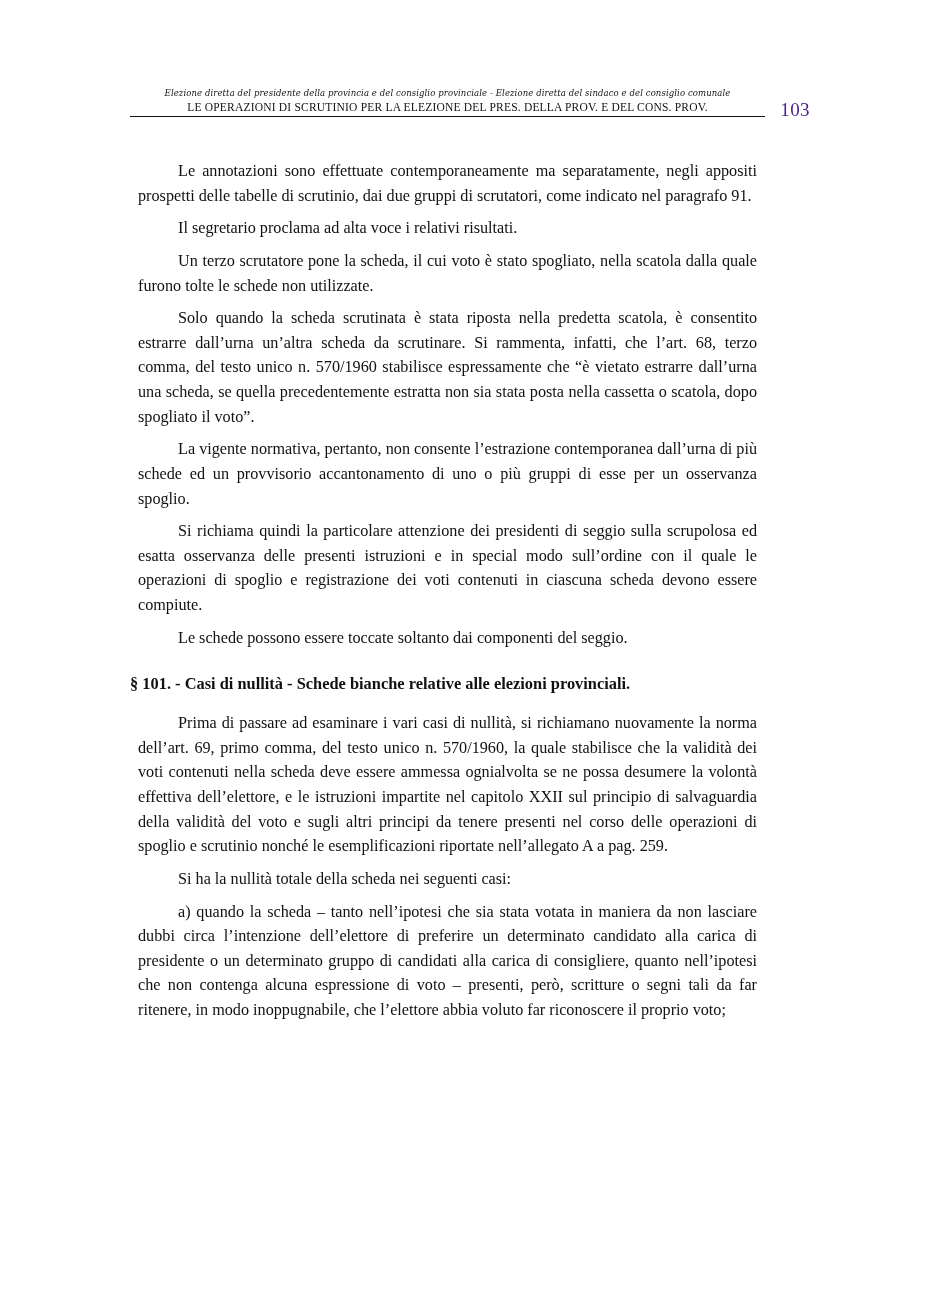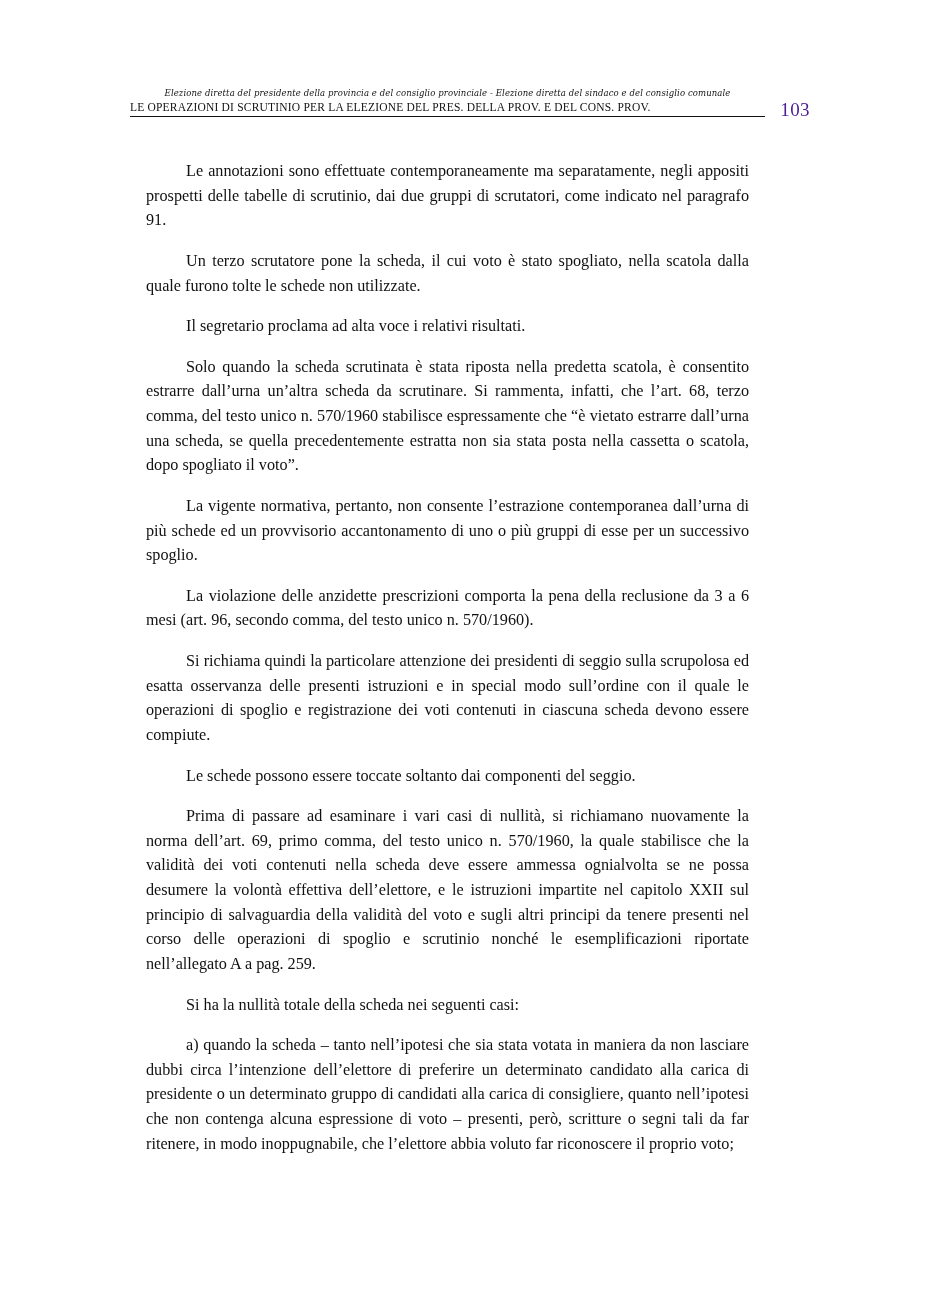--- a/index.html
+++ b/index.html
@@ -43,20 +43,21 @@
     margin: 0 0 3px 0;
     white-space: nowrap;
   }
   .header-rule-wrap {
     position: relative;
   }
   .header-line2 {
     font-family: "Liberation Serif", serif;
     font-size: 11.5px;
     font-variant: small-caps;
+    text-align: center;
     color: #111;
     letter-spacing: 0.2px;
     padding-bottom: 3px;
     white-space: nowrap;
   }
   .header-rule {
     border-top: 1.1px solid #111;
     width: 100%;
     margin-top: 0px;
   }
@@ -71,21 +72,21 @@
   }
   
   .body-text {
     margin-top: 42px;
     font-size: 16.2px;
     line-height: 1.52;
     text-align: justify;
     color: #111;
   }
   .body-text p {
-    margin: 16px;
+    margin: 8px;
     text-indent: 40px;
     text-align: justify;
     text-justify: inter-word;
   }
   .section-head {
     margin: 22px 0 14px 0 !important;
     text-indent: 0 !important;
     font-size: 16.4px;
     font-weight: bold;
     text-align: left !important;
@@ -104,28 +105,28 @@
       <div class="header-line1">Elezione diretta del presidente della provincia e del consiglio provinciale - Elezione diretta del sindaco e del consiglio comunale</div>
       <div class="header-rule-wrap">
         <div class="header-line2">LE OPERAZIONI DI SCRUTINIO PER LA ELEZIONE DEL PRES. DELLA PROV. E DEL CONS. PROV.</div>
         <div class="header-rule"></div>
         <div class="page-number">103</div>
       </div>
     </div>
 
     <div class="body-text">
       <p>Le annotazioni sono effettuate contemporaneamente ma separatamente, negli appositi prospetti delle tabelle di scrutinio, dai due gruppi di scrutatori, come indicato nel paragrafo 91.</p>
+      <p>Il segretario proclama ad alta voce i relativi risultati.</p>
       <p>Un terzo scrutatore pone la scheda, il cui voto è stato spogliato, nella scatola dalla quale furono tolte le schede non utilizzate.</p>
-      <p>Il segretario proclama ad alta voce i relativi risultati.</p>
       <p>Solo quando la scheda scrutinata è stata riposta nella predetta scatola, è consentito estrarre dall’urna un’altra scheda da scrutinare. Si rammenta, infatti, che l’art. 68, terzo comma, del testo unico n. 570/1960 stabilisce espressamente che “è vietato estrarre dall’urna una scheda, se quella precedentemente estratta non sia stata posta nella cassetta o scatola, dopo spogliato il voto”.</p>
-      <p>La vigente normativa, pertanto, non consente l’estrazione contemporanea dall’urna di più schede ed un provvisorio accantonamento di uno o più gruppi di esse per un successivo spoglio.</p>
-      <p>La violazione delle anzidette prescrizioni comporta la pena della reclusione da 3 a 6 mesi (art. 96, secondo comma, del testo unico n. 570/1960).</p>
+      <p>La vigente normativa, pertanto, non consente l’estrazione contemporanea dall’urna di più schede ed un provvisorio accantonamento di uno o più gruppi di esse per un osservanza spoglio.</p>
       <p>Si richiama quindi la particolare attenzione dei presidenti di seggio sulla scrupolosa ed esatta osservanza delle presenti istruzioni e in special modo sull’ordine con il quale le operazioni di spoglio e registrazione dei voti contenuti in ciascuna scheda devono essere compiute.</p>
       <p>Le schede possono essere toccate soltanto dai componenti del seggio.</p>
 
+      <p class="section-head">§ 101. - Casi di nullità - Schede bianche relative alle elezioni provinciali.</p>
 
       <p>Prima di passare ad esaminare i vari casi di nullità, si richiamano nuovamente la norma dell’art. 69, primo comma, del testo unico n. 570/1960, la quale stabilisce che la validità dei voti contenuti nella scheda deve essere ammessa ognialvolta se ne possa desumere la volontà effettiva dell’elettore, e le istruzioni impartite nel capitolo XXII sul principio di salvaguardia della validità del voto e sugli altri principi da tenere presenti nel corso delle operazioni di spoglio e scrutinio nonché le esemplificazioni riportate nell’allegato A a pag. 259.</p>
       <p>Si ha la nullità totale della scheda nei seguenti casi:</p>
       <p>a) quando la scheda – tanto nell’ipotesi che sia stata votata in maniera da non lasciare dubbi circa l’intenzione dell’elettore di preferire un determinato candidato alla carica di presidente o un determinato gruppo di candidati alla carica di consigliere, quanto nell’ipotesi che non contenga alcuna espressione di voto – presenti, però, scritture o segni tali da far ritenere, in modo inoppugnabile, che l’elettore abbia voluto far riconoscere il proprio voto;</p>
     </div>
 
   </div>
 </div>
 
 </body></html>

